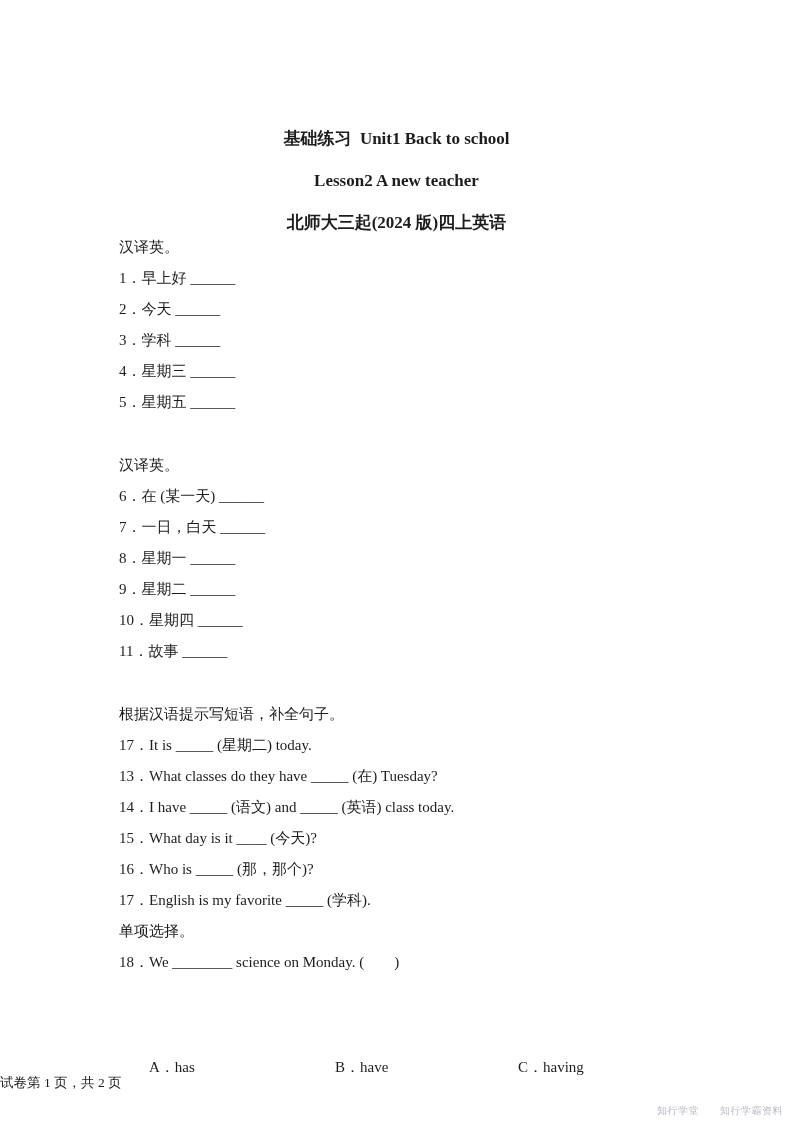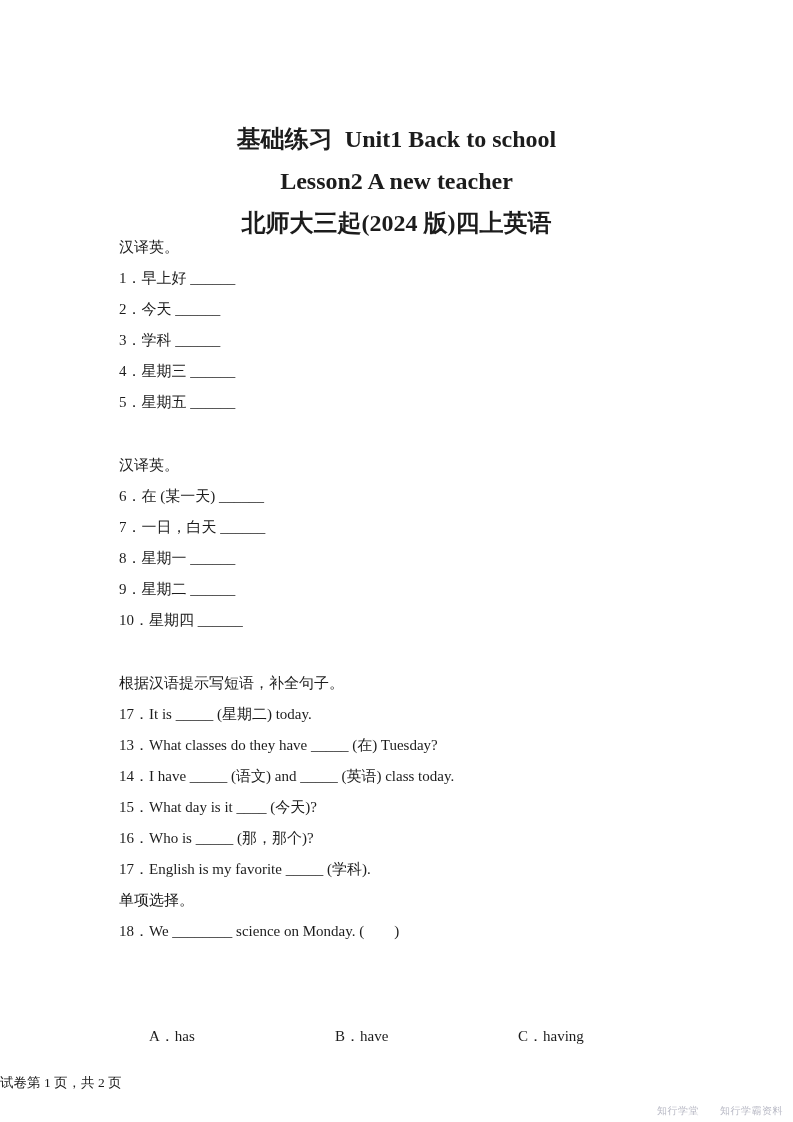--- a/index.html
+++ b/index.html
@@ -16,21 +16,21 @@
     font-family: "Liberation Serif", "DejaVu Serif", serif;
     color: #1c1c1c;
   }
   .titles {
     position: absolute;
     top: 118px;
     left: 0;
     right: 0;
     text-align: center;
     font-weight: 700;
-    font-size: 24px;
+    font-size: 17px;
   }
   .title-line {
     line-height: 42px;
     white-space: pre-wrap;
   }
   .content {
     position: absolute;
     top: 232px;
     left: 119px;
     right: 55px;
@@ -94,20 +94,21 @@
       <div class="line">5．星期五 ______</div>
     </div>
 
     <div class="section section-gap">
       <div class="line">汉译英。</div>
       <div class="line">6．在 (某一天) ______</div>
       <div class="line">7．一日，白天 ______</div>
       <div class="line">8．星期一 ______</div>
       <div class="line">9．星期二 ______</div>
       <div class="line">10．星期四 ______</div>
+      <div class="line">11．故事 ______</div>
     </div>
 
     <div class="section section-gap">
       <div class="line">根据汉语提示写短语，补全句子。</div>
       <div class="line">17．It is _____ (星期二) today.</div>
       <div class="line">13．What classes do they have _____ (在) Tuesday?</div>
       <div class="line">14．I have _____ (语文) and _____ (英语) class today.</div>
       <div class="line">15．What day is it ____ (今天)?</div>
       <div class="line">16．Who is _____ (那，那个)?</div>
       <div class="line">17．English is my favorite _____ (学科).</div>

